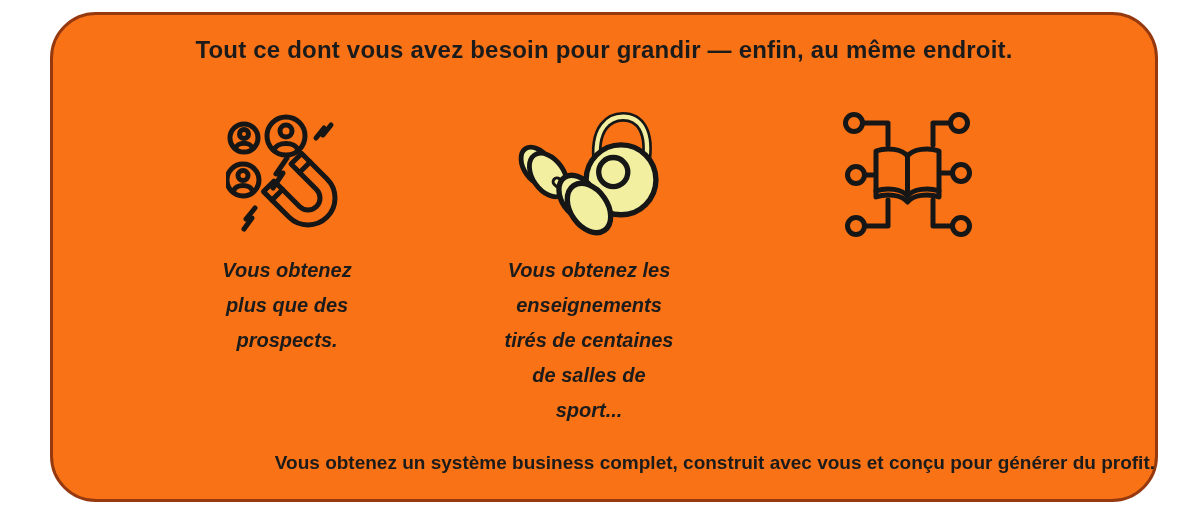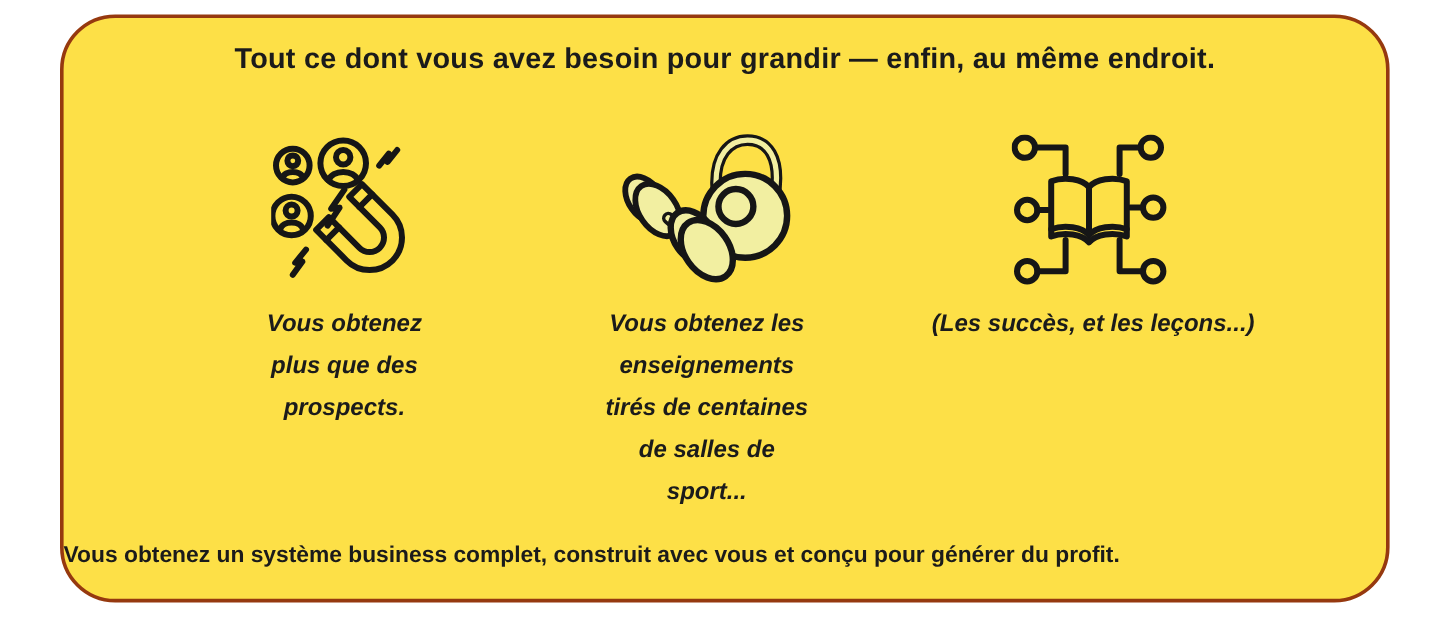--- a/index.html
+++ b/index.html
@@ -5,41 +5,41 @@
   html,body { margin:0; padding:0; }
   body {
     width:1197px; height:531px; position:relative;
     background:#ffffff;
     font-family:"Liberation Sans", sans-serif;
     color:#1b1b1b;
   }
   .card {
     position:absolute; left:50px; top:12px;
     width:1108px; height:490px; box-sizing:border-box;
-    background:#fde047;
+    background:#f97316;
     border:3px solid #96390F;
     border-radius:46px;
   }
   .title {
     position:absolute; top:21px; left:0; right:0;
     text-align:center; font-size:24px; font-weight:bold;
     letter-spacing:0.2px;
   }
   .col { position:absolute; top:94px; text-align:center;font-style:italic; }
   .col-1 { left:134px; width:200px; }
   .col-2 { left:421px; width:230px; }
   .col-3 { left:693px; width:330px; }
   .icon-box { height:132px; display:flex; align-items:center; justify-content:center; }
   .caption {
     margin-top:12px; font-size:20px; font-weight:bold;
     line-height:35px; white-space:pre-line;
   }
   .footer {
     position:absolute; top:437px; left:0; right:0;
-    text-align:left; font-size:19px; font-weight:bold;
+    text-align:right; font-size:19px; font-weight:bold;
   }
   svg { display:block; }
 </style>
 </head>
 <body>
 
 <div class="card">
 
   <div class="title">Tout ce dont vous avez besoin pour grandir — enfin, au même endroit.</div>
 
@@ -118,18 +118,17 @@
         <path d="M21.5 63 H30"></path>
         <path d="M109.5 61 H99"></path>
         <path d="M21.5 114 H45 V88"></path>
         <path d="M109.5 114 H90 V88"></path>
 
         <path d="M64.5 44 C59 37 44 35 33 39 L33 79 C44 75 59 77 64.5 84 C70 77 85 75 96 79 L96 39 C85 35 70 37 64.5 44 Z"></path>
         <path d="M64.5 45 L64.5 83"></path>
         <path d="M33 79 L33 85 C44 81 59 83 64.5 90 C70 83 85 81 96 85 L96 79"></path>
       </svg>
     </div>
-    <div class="caption">(Les succès, et les leçons...)</div>
   </div>
 
   <div class="footer">Vous obtenez un système business complet, construit avec vous et conçu pour générer du profit.</div>
 
 </div>
 
 </body></html>

